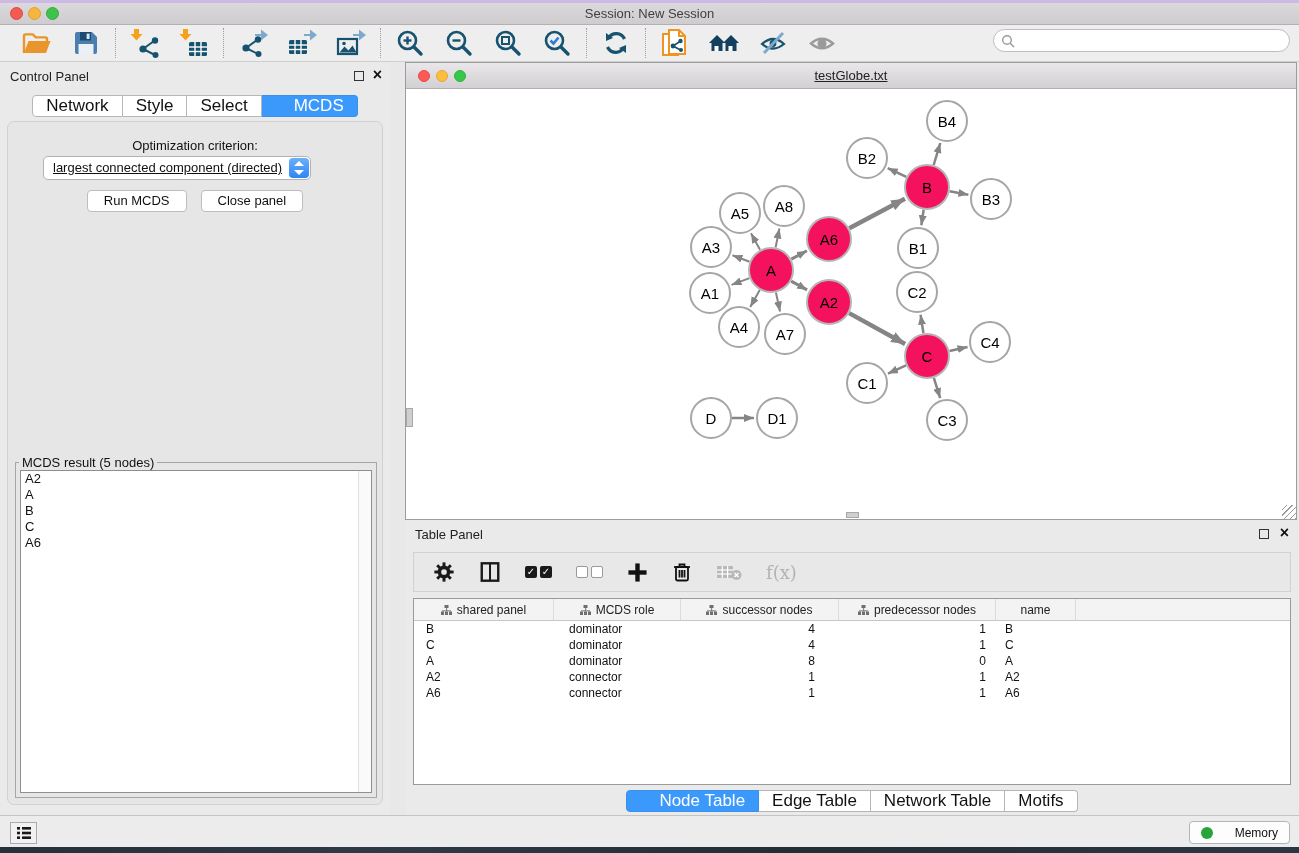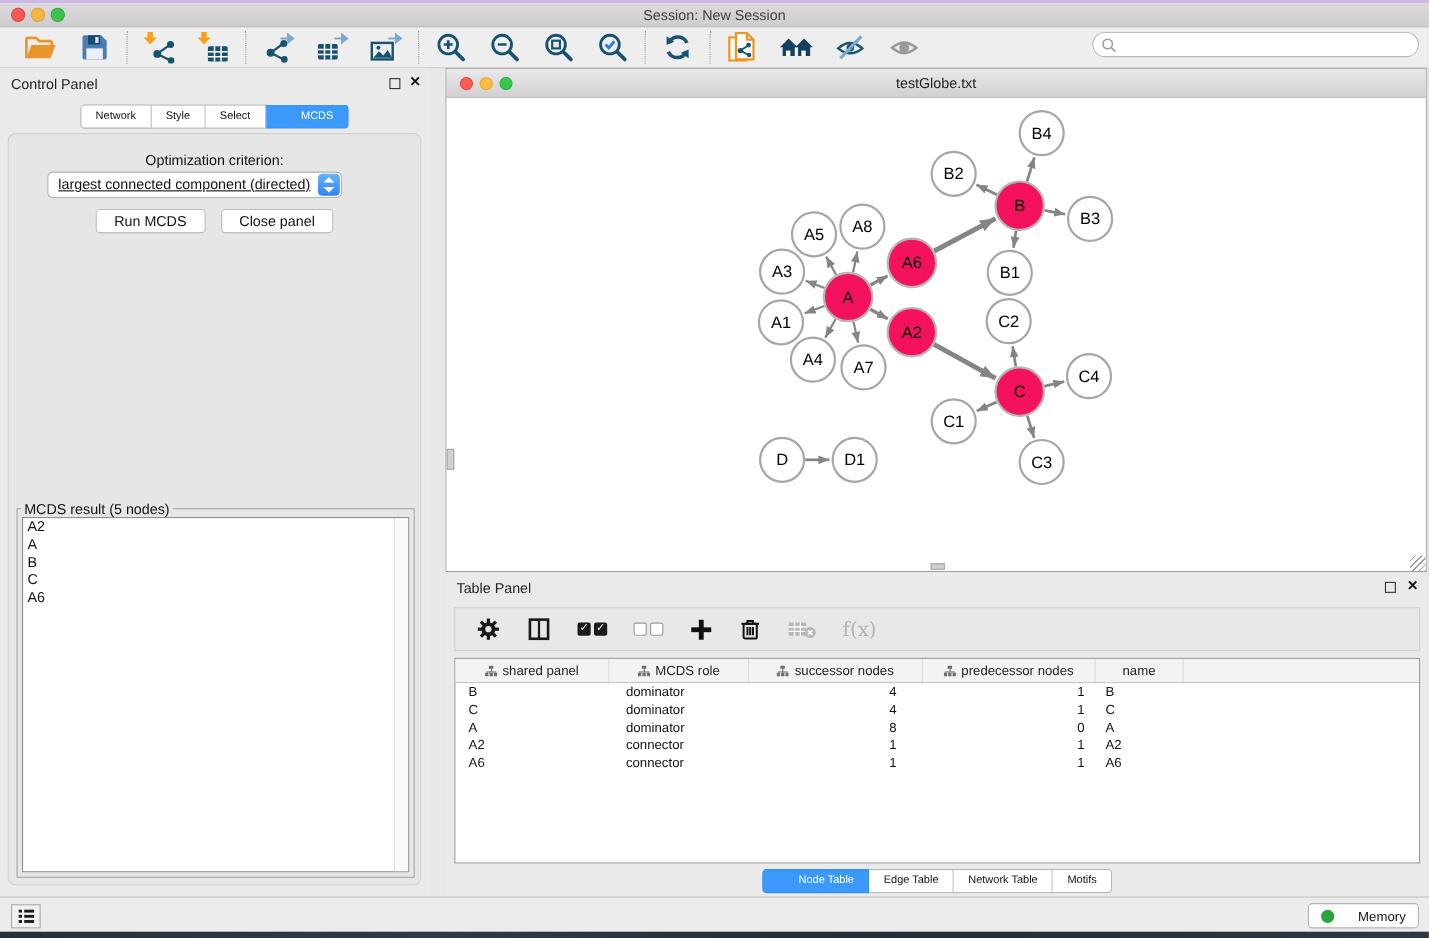--- a/index.html
+++ b/index.html
@@ -28,21 +28,21 @@
 
   
   .control-panel { position:absolute; left:0; top:62px; width:390px; height:753px; background:#ebeaeb; }
   .panel-header { position:relative; height:28px; }
   .panel-title { position:absolute; left:10px; top:7px; font-size:13px; color:#222; }
   .float-icon { position:absolute; width:10px; height:10px; border:1.5px solid #333; top:9px; }
   .close-icon { position:absolute; top:4px; font-size:16px; font-weight:900; color:#111; line-height:18px; }
   .cp-float { right:26px; } .cp-close { right:8px; }
 
   .seg { display:flex; }
-  .seg .tab { background:#fff; border:1px solid #b6b6b6; border-left:none; padding:0 13px; font-size:10px; color:#111; height:22px; line-height:20px; cursor:default; }
+  .seg .tab { background:#fff; border:1px solid #b6b6b6; border-left:none; padding:0 13px; font-size:17px; color:#111; height:22px; line-height:20px; cursor:default; }
   .seg .tab:first-child { border-left:1px solid #b6b6b6; border-radius:4px 0 0 4px; }
   .seg .tab:last-child { border-radius:0 4px 4px 0; }
   .seg .tab.active { background:#3b99fc; border-color:#3a90ef; color:#fff;padding-left:32px; }
   .cp-tabs { position:absolute; top:33px; left:0; right:0; display:flex; justify-content:center; }
 
   .cp-box { position:absolute; left:7px; top:59px; width:376px; height:684px; background:#e7e6e7; border:1px solid #d2d1d2; border-radius:7px; }
   .opt-label { position:absolute; top:16px; width:100%; text-align:center; font-size:13px; color:#111; }
   .criterion { position:absolute; left:35px; top:34px; width:268px; height:24px; background:#fff; border:1px solid #b3b3b3; border-radius:5px; font-size:13px; color:#111; line-height:22px; padding-left:9px;text-decoration:underline; }
   .stepper { position:absolute; right:1px; top:1px; width:20px; height:20px; background:linear-gradient(#6cb0f8,#2e86f5); border-radius:4px; }
   .stepper .up, .stepper .dn { position:absolute; left:5px; width:0; height:0; border-left:5px solid transparent; border-right:5px solid transparent; }
@@ -57,21 +57,21 @@
   .list-scroll { position:absolute; top:0; right:0; bottom:0; width:13px; background:#fafafa; border-left:1px solid #e2e2e2; }
   .mcds-item { font-size:13px; line-height:16px; padding-left:4px; color:#111; }
 
   
   .net-window { position:absolute; left:405px; top:62px; width:892px; height:458px; background:#fff; border:1px solid #9c9c9c; }
   .net-titlebar { position:relative; height:26px; background:linear-gradient(#e9e7e9,#d2d0d2); border-bottom:1px solid #b0aeb0; }
   .net-traffic { position:absolute; top:7px; width:12px; height:12px; border-radius:50%; }
   .nt-red { left:12px; background:#fc5b55; border:1px solid #e24c46; }
   .nt-yellow { left:30px; background:#fdbd41; border:1px solid #e4a833; }
   .nt-green { left:48px; background:#35c84a; border:1px solid #2eb341; }
-  .net-title { position:absolute; width:100%; top:5px; text-align:center; font-size:13px; color:#222; }
+  .net-title { position:absolute; width:100%; top:5px; text-align:center; font-size:13px; color:#222;text-decoration:underline; }
   .net-canvas { position:relative; width:100%; height:430px; background:#fff; overflow:hidden; }
   .net-canvas svg.edges { position:absolute; left:0; top:0; }
   .gnode { position:absolute; border-radius:50%; display:flex; align-items:center; justify-content:center; font-size:15px; color:#000; }
   .gnode.normal { background:#fff; border:2.5px solid #a6a6a6; }
   .gnode.mcds { background:#f4125f; border:2px solid #b5b5b5; }
   .vscroll-thumb { position:absolute; left:0; top:345px; width:7px; height:19px; background:#cfcfcf; border:1px solid #a8a8a8; }
   .hscroll-thumb { position:absolute; left:440px; bottom:1px; width:13px; height:6px; background:#cfcfcf; border:1px solid #a8a8a8; }
   .resize-grip { position:absolute; right:0; bottom:0; width:14px; height:14px; background:repeating-linear-gradient(135deg, transparent 0 3px, #9a9a9a 3px 4px); }
 
   

